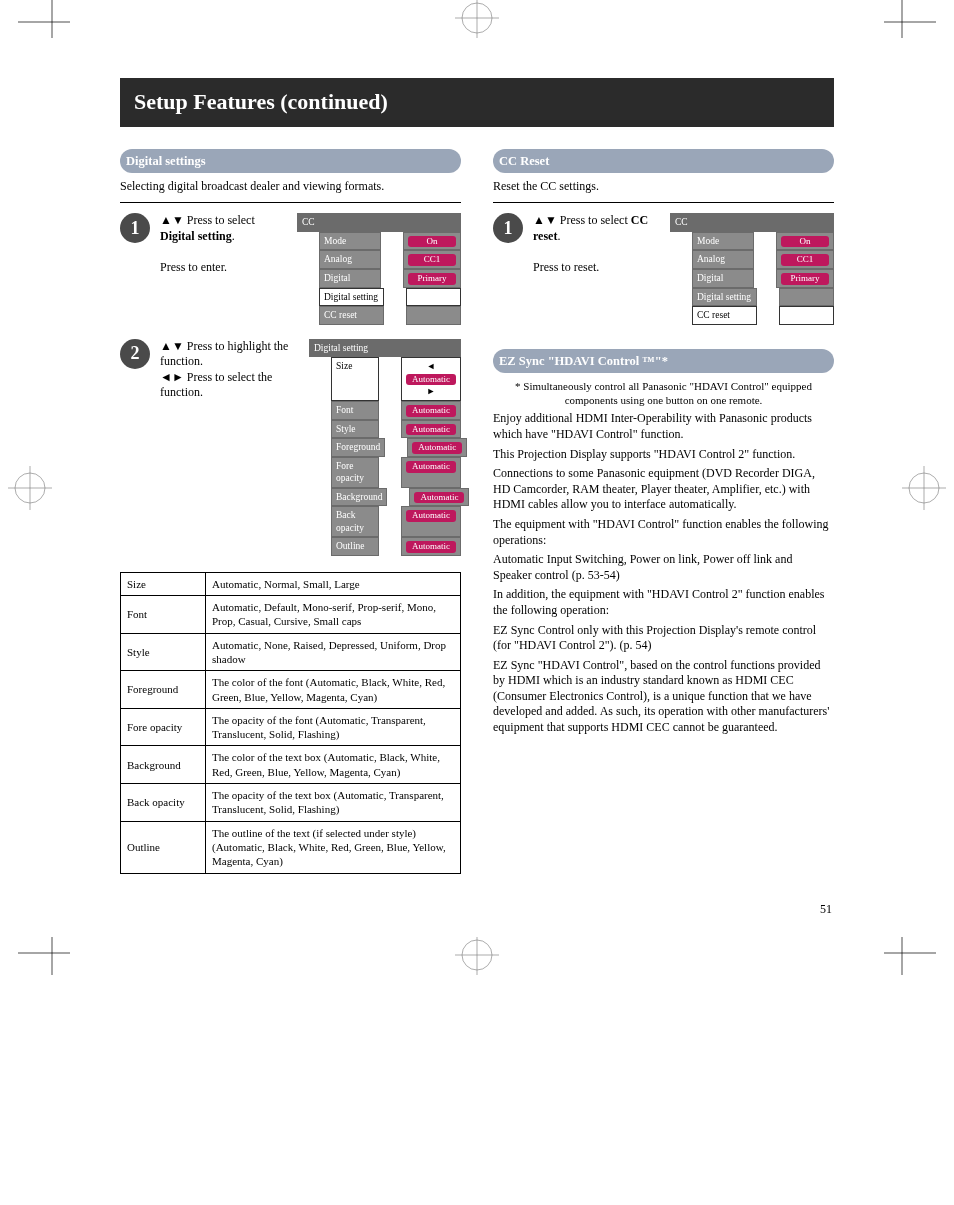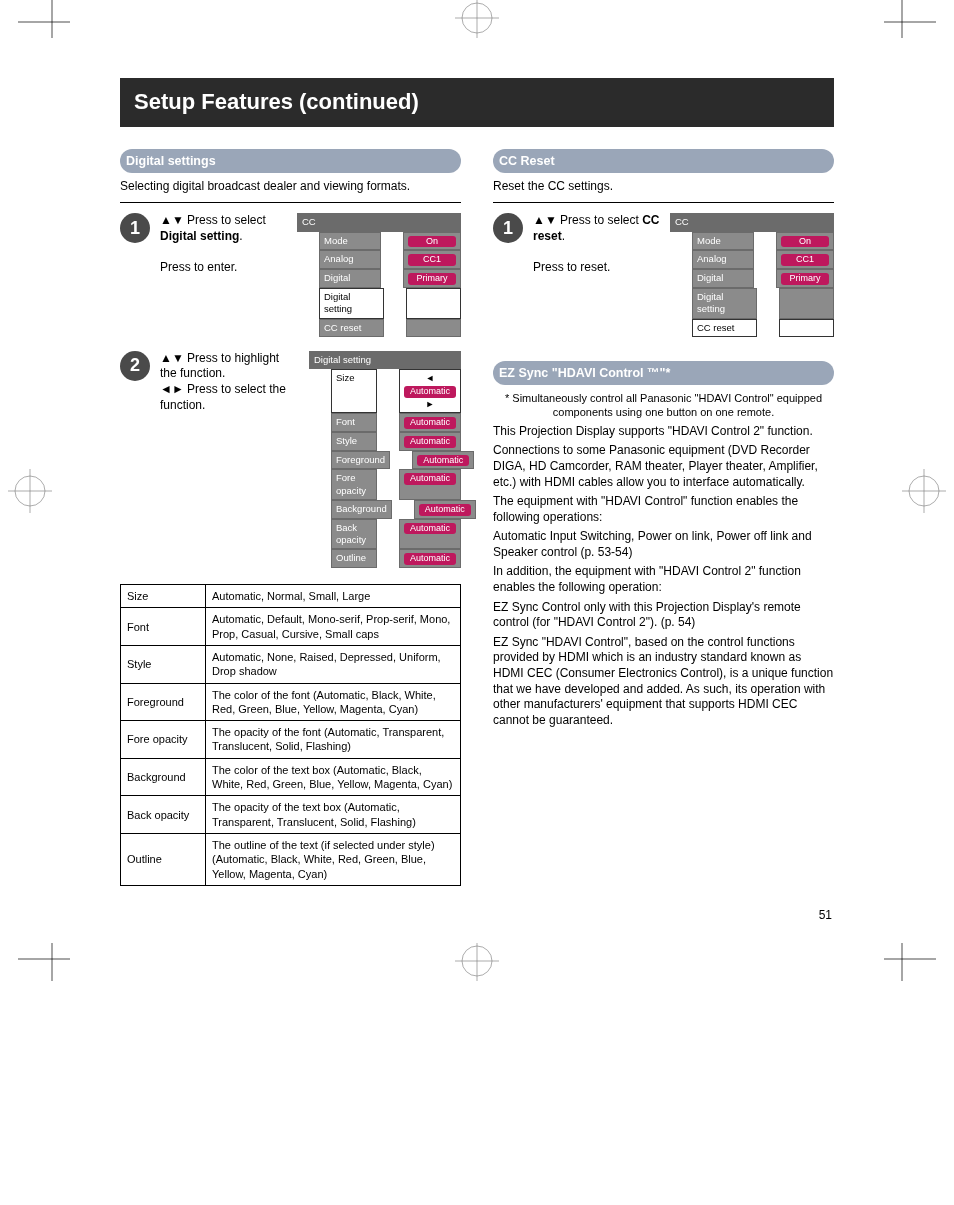--- a/index.html
+++ b/index.html
@@ -94,33 +94,33 @@
     vertical-align: middle;
   }
   .spec-table td:first-child { width: 25%; }
   .note-list { margin: 8px 0 0 0; padding-left: 14px; font-size: 11px; }
   .note-list li { margin-bottom: 4px; list-style: disc; }
   .ez-para { font-size: 12px; margin: 4px 0; }
   .footnote { font-size: 11px; margin-top: 4px; text-align: center; }
   .page-num {
     text-align: right;
     font-size: 12px;
-    margin-top: 22px;
+    margin-top: 28px;
     padding-right: 2px;
   }
   .clear { clear: both; }
   .crop-left, .crop-right {
     position: absolute;
     top: 50%;
     width: 44px; height: 44px;
     transform: translateY(-50%);
   }
   .crop-left { left: 8px; }
   .crop-right { right: 8px; }
-  .rel { position: relative; }
+  .rel { position: relative; font-family: Liberation Serif, serif; }
 </style>
 </head>
 <body>
 
 <div class="crop-top">
   <svg width="954" height="38">
     <line x1="18" y1="22" x2="70" y2="22" stroke="#000" stroke-width="0.7"></line>
     <line x1="52" y1="0" x2="52" y2="38" stroke="#000" stroke-width="0.7"></line>
     <line x1="936" y1="22" x2="884" y2="22" stroke="#000" stroke-width="0.7"></line>
     <line x1="902" y1="0" x2="902" y2="38" stroke="#000" stroke-width="0.7"></line>
@@ -318,20 +318,21 @@
           <span>Press to select </span><b>CC reset</b><span>.</span><br><br>
           <span>Press to reset.</span>
         </div>
       </div>
 
       <div class="clear"></div>
 
       <div class="section-bar" style="margin-top:18px;">EZ Sync "HDAVI Control ™"*</div>
       <div class="footnote">* Simultaneously control all Panasonic "HDAVI Control" equipped components using one button on one remote.</div>
 
+      <div class="ez-para">Enjoy additional HDMI Inter-Operability with Panasonic products which have "HDAVI Control" function.</div>
       <div class="ez-para">This Projection Display supports "HDAVI Control 2" function.</div>
       <div class="ez-para">Connections to some Panasonic equipment (DVD Recorder DIGA, HD Camcorder, RAM theater, Player theater, Amplifier, etc.) with HDMI cables allow you to interface automatically.</div>
       <div class="ez-para">The equipment with "HDAVI Control" function enables the following operations:</div>
       <div class="ez-para">Automatic Input Switching, Power on link, Power off link and Speaker control (p. 53-54)</div>
       <div class="ez-para">In addition, the equipment with "HDAVI Control 2" function enables the following operation:</div>
       <div class="ez-para">EZ Sync Control only with this Projection Display's remote control (for "HDAVI Control 2"). (p. 54)</div>
       <div class="ez-para">EZ Sync "HDAVI Control", based on the control functions provided by HDMI which is an industry standard known as HDMI CEC (Consumer Electronics Control), is a unique function that we have developed and added. As such, its operation with other manufacturers' equipment that supports HDMI CEC cannot be guaranteed.</div>
 
       <div class="ez-para" style="color:#fff;">• Please consult your local Panasonic dealer for a list of "HDAVI Control" compatible models and this must be done by a Panasonic dealer. This feature may not be compatible with other manufacturer's products.</div>
 

